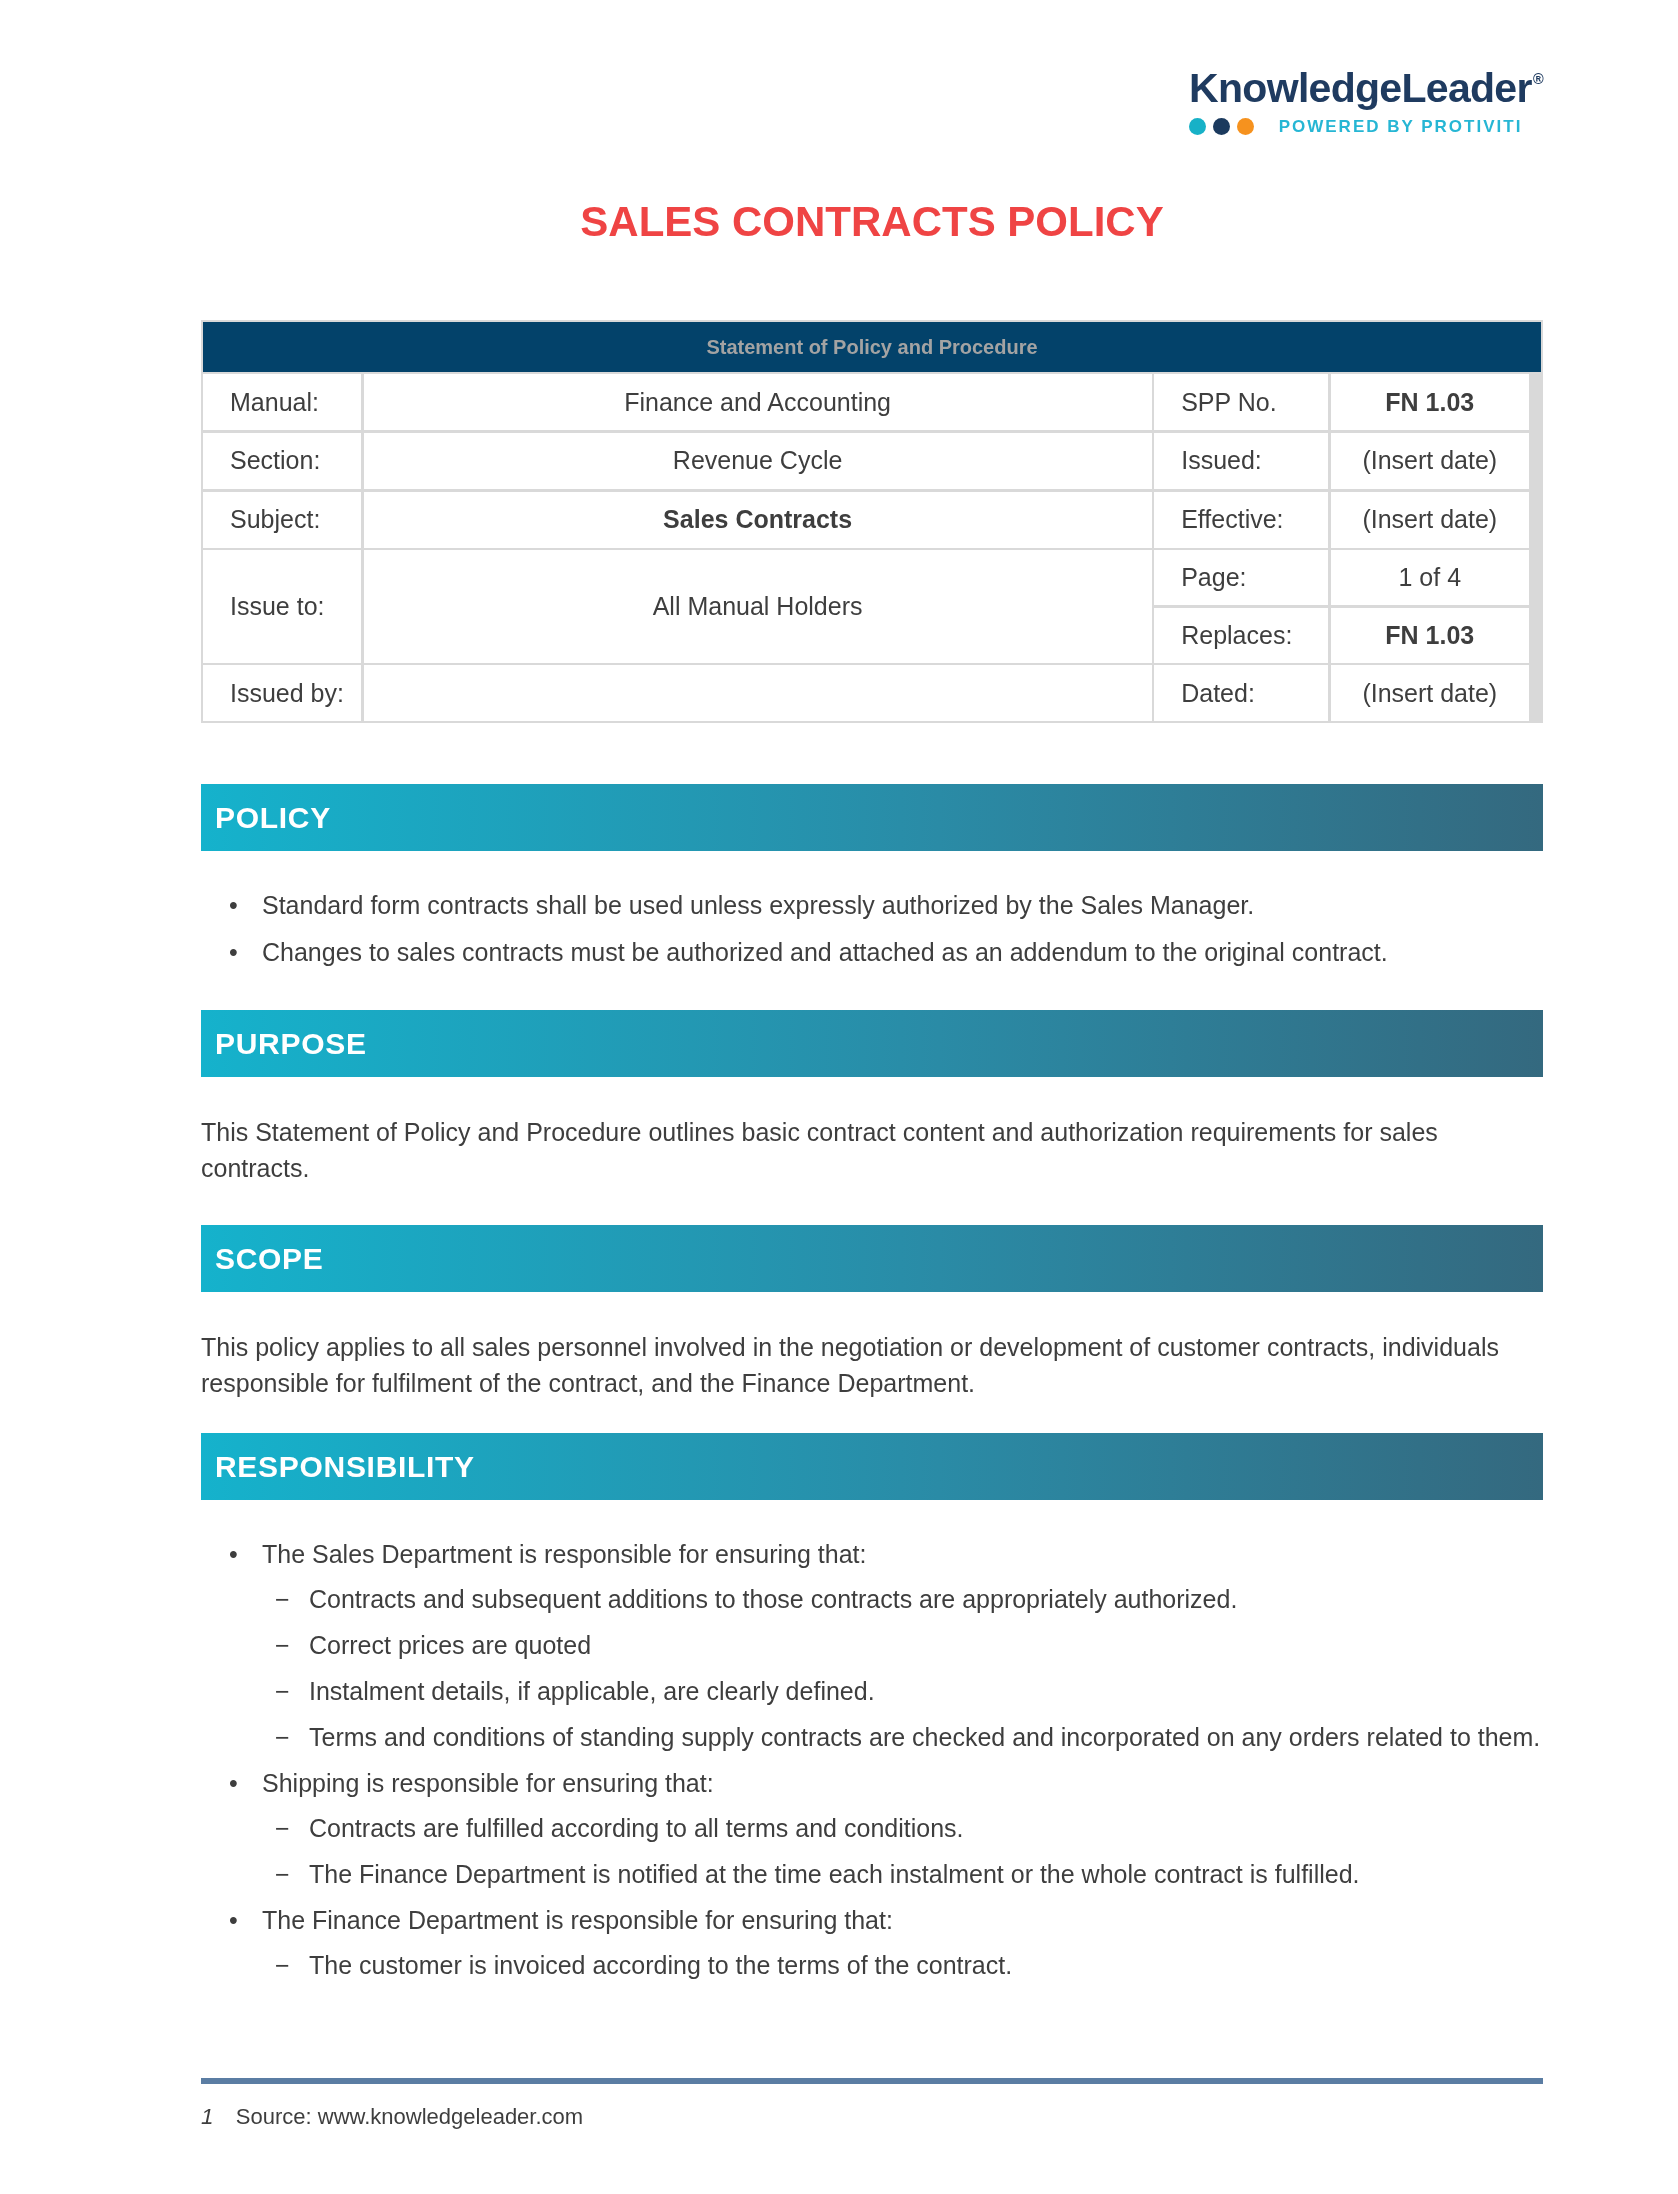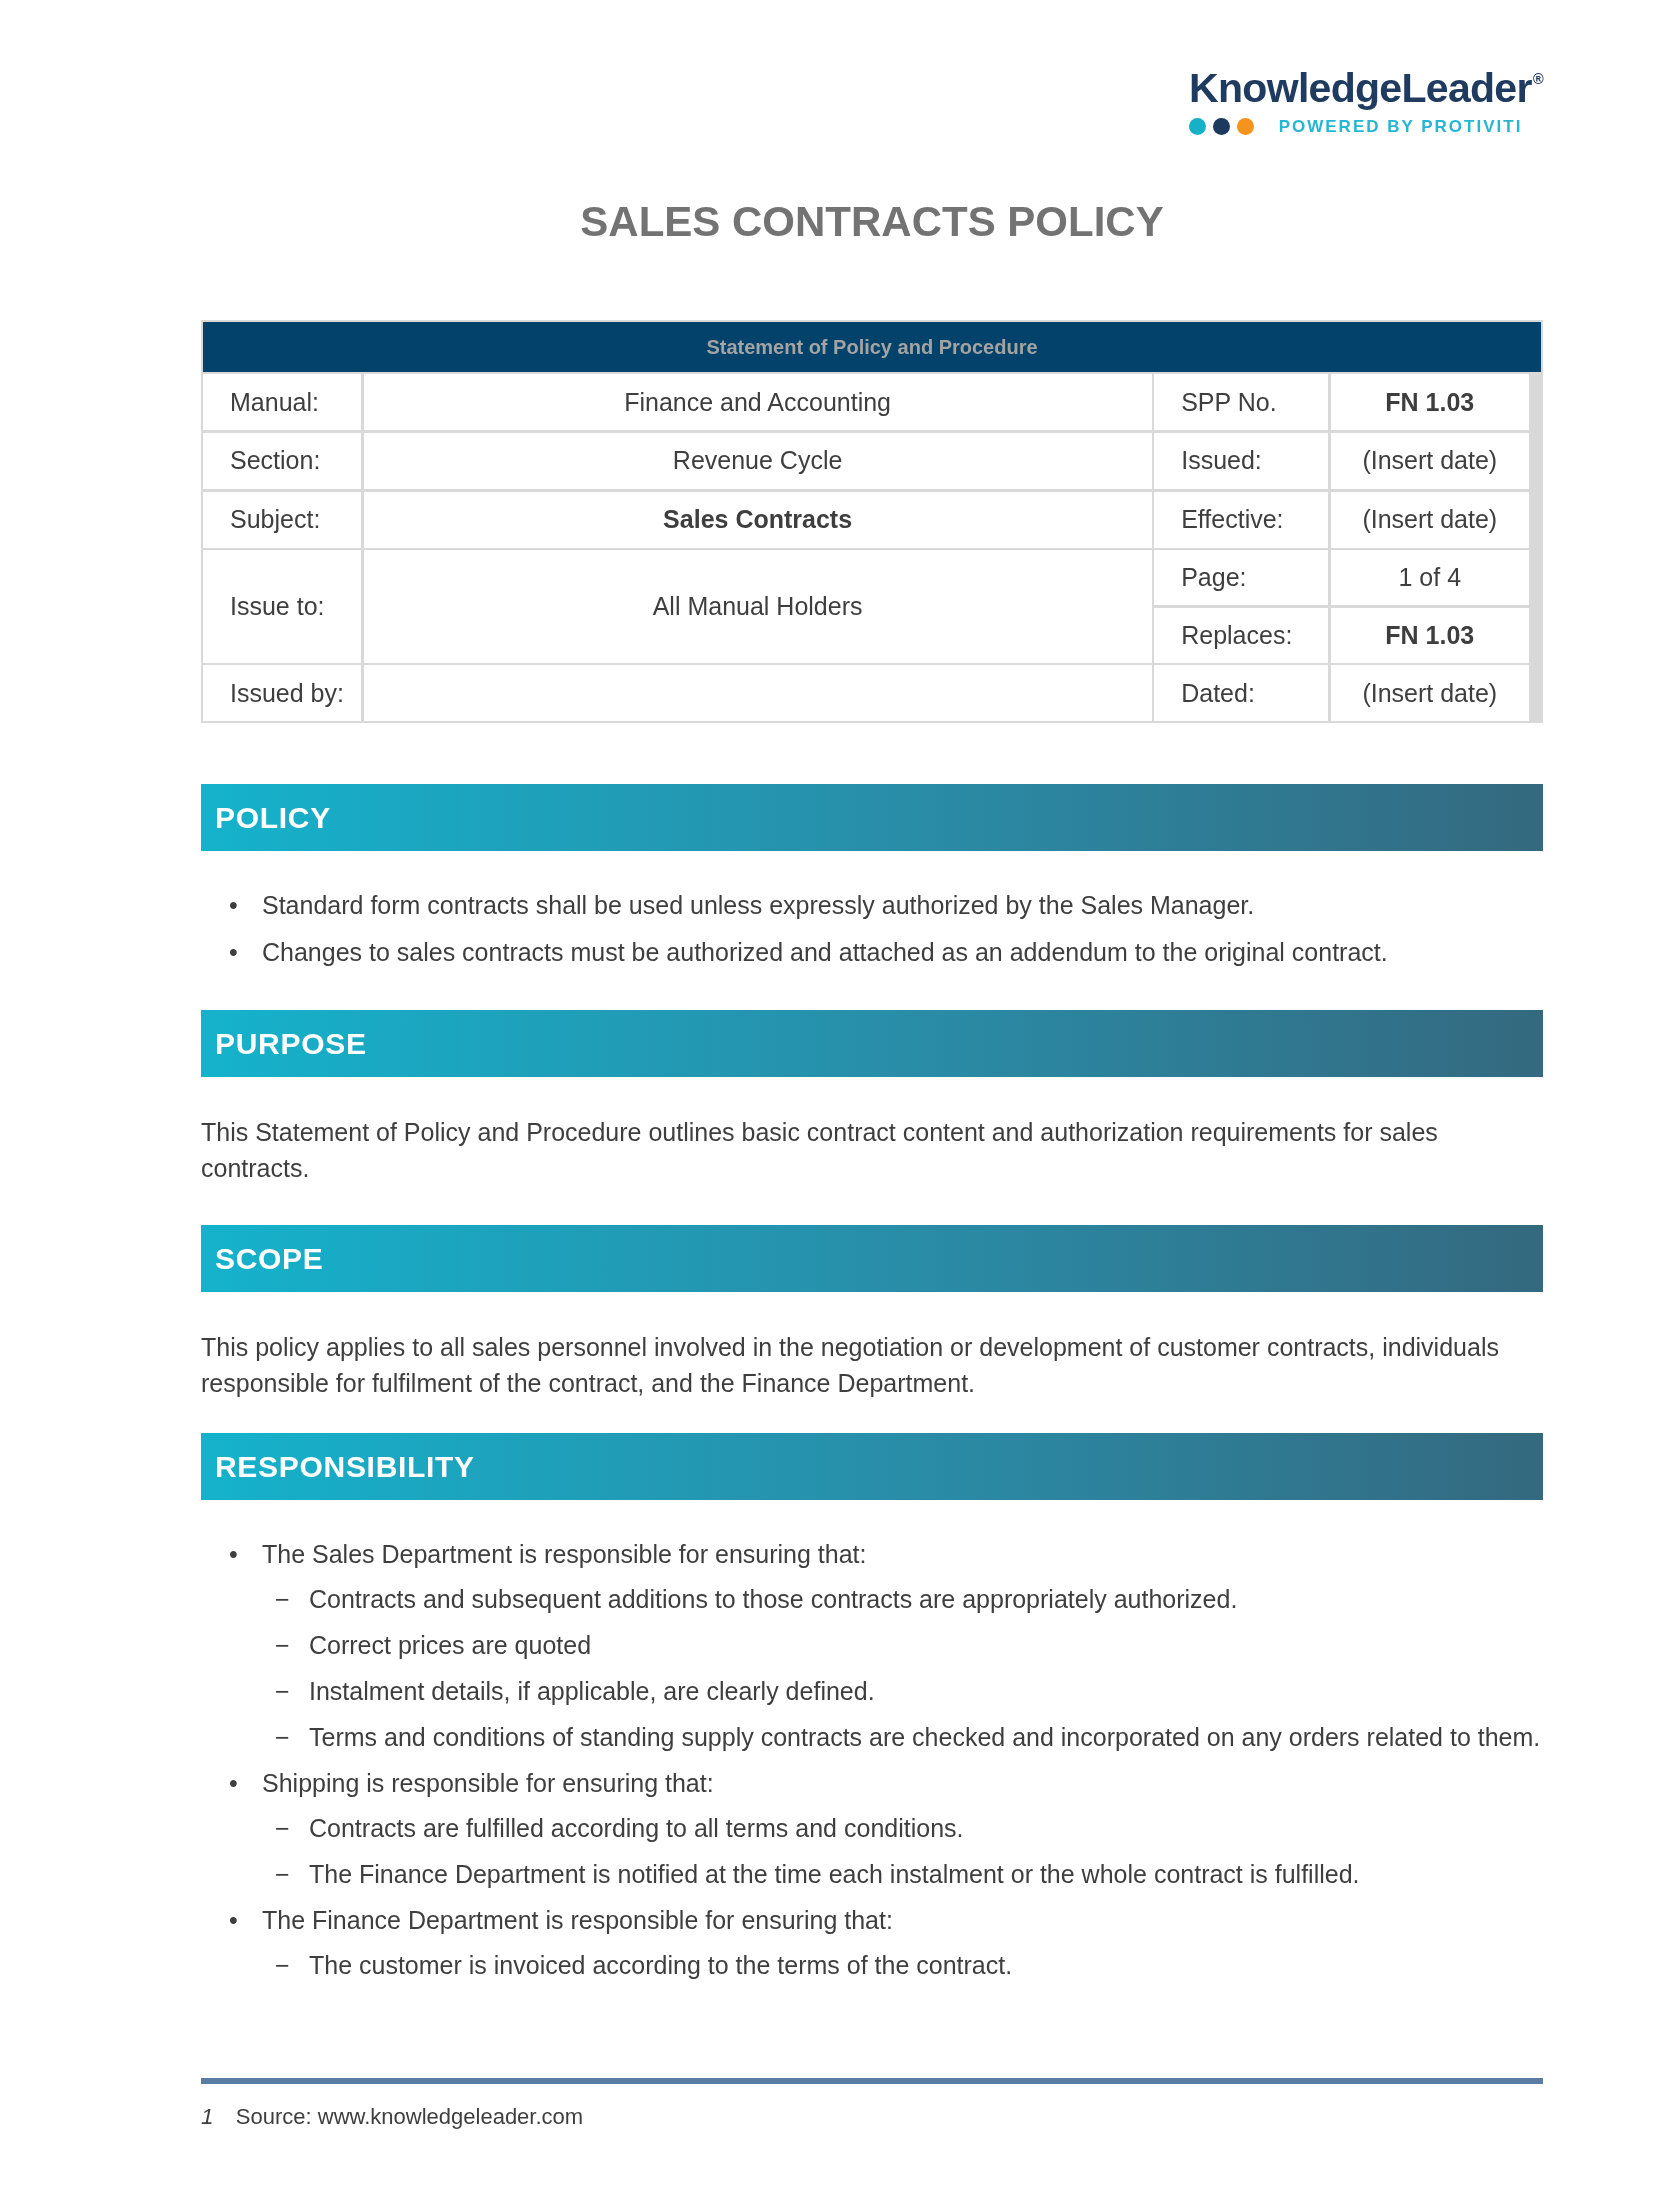--- a/index.html
+++ b/index.html
@@ -13,21 +13,21 @@
   .brand{font-size:41px;font-weight:bold;color:#1f3b60;letter-spacing:-0.7px;line-height:43px;}
   .brand sup{font-size:14.5px;font-weight:bold;vertical-align:18.4px;margin-left:1.3px;}
   .logo-sub{margin-top:8px;display:flex;align-items:center;}
   .dot{width:17px;height:17px;border-radius:50%;flex:none;margin-right:7.2px;}
   .dot-teal{background:#17b1c7;}
   .dot-navy{background:#1b3a5e;}
   .dot-orange{background:#f6921e;}
   .tagline{margin-left:17px;font-size:17px;font-weight:bold;color:#26b6d4;letter-spacing:2px;line-height:17px;}
 
   
-  .title{margin-top:63px;text-align:center;font-size:42px;font-weight:bold;color:#737373;line-height:47px;}
+  .title{margin-top:63px;text-align:center;font-size:42px;font-weight:bold;color:#ef4444;line-height:47px;}
 
   
   .spp-table{margin-top:75px;border:2.6px solid #d9d9d9;}
   .spp-header{background:#03426a;color:#a3a3a3;font-weight:bold;font-size:20px;height:50px;
               display:flex;align-items:center;justify-content:center;border-bottom:2.6px solid #d9d9d9;}
   .spp-grid{display:grid;grid-template-columns:158px 788px 174px 198px;
             grid-template-rows:56px 56px 56px 55px 55px 56px;gap:2.6px;background:#d9d9d9;}
   .gc{background:#ffffff;display:flex;align-items:center;font-size:25px;color:#3e3e3e;}
   .gc.lbl{padding-left:27px;}
   .gc.val{justify-content:center;text-align:center;}

